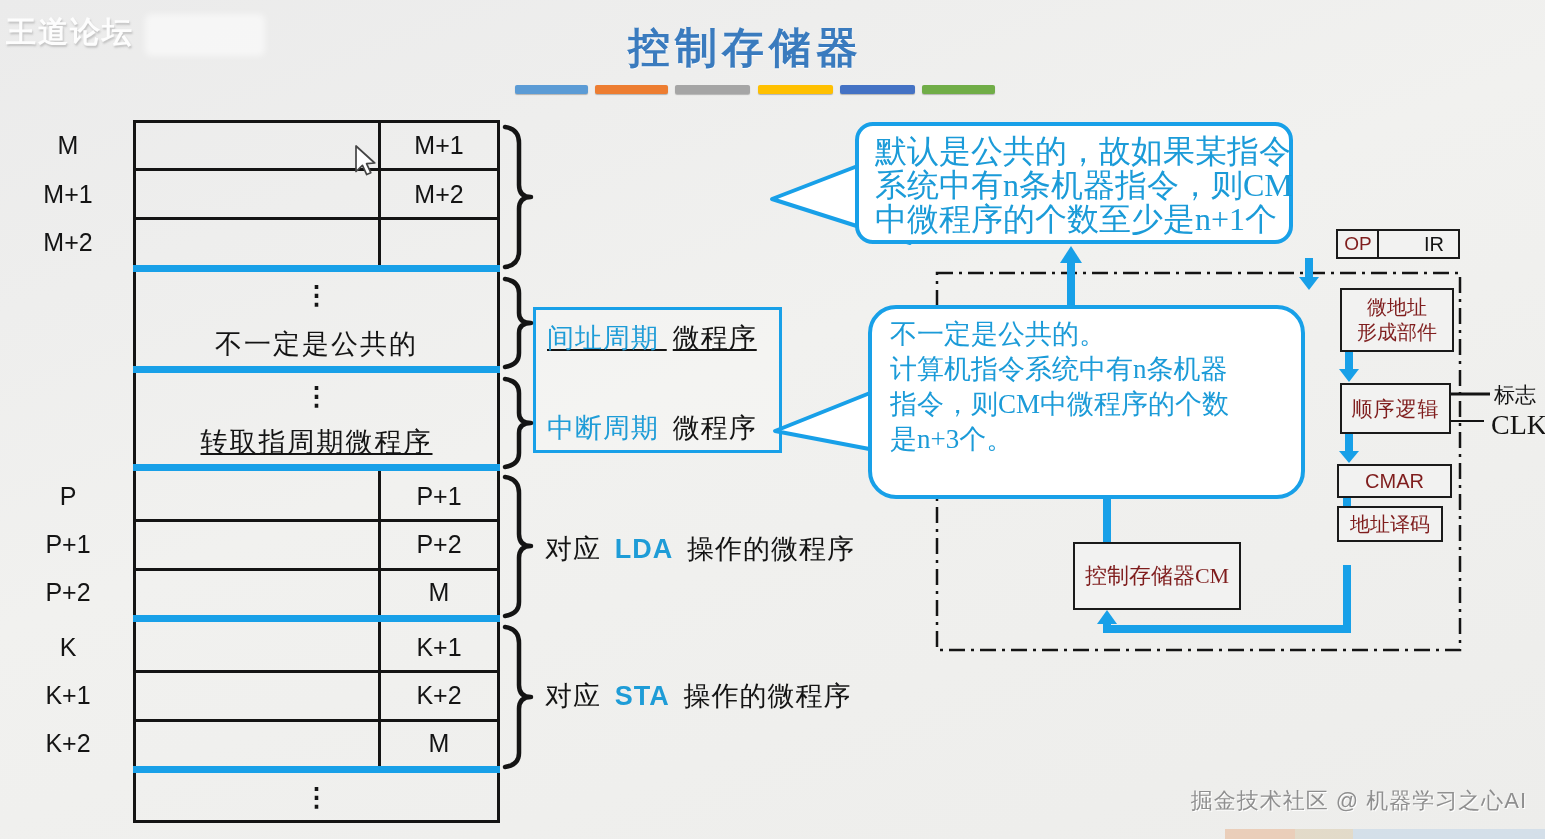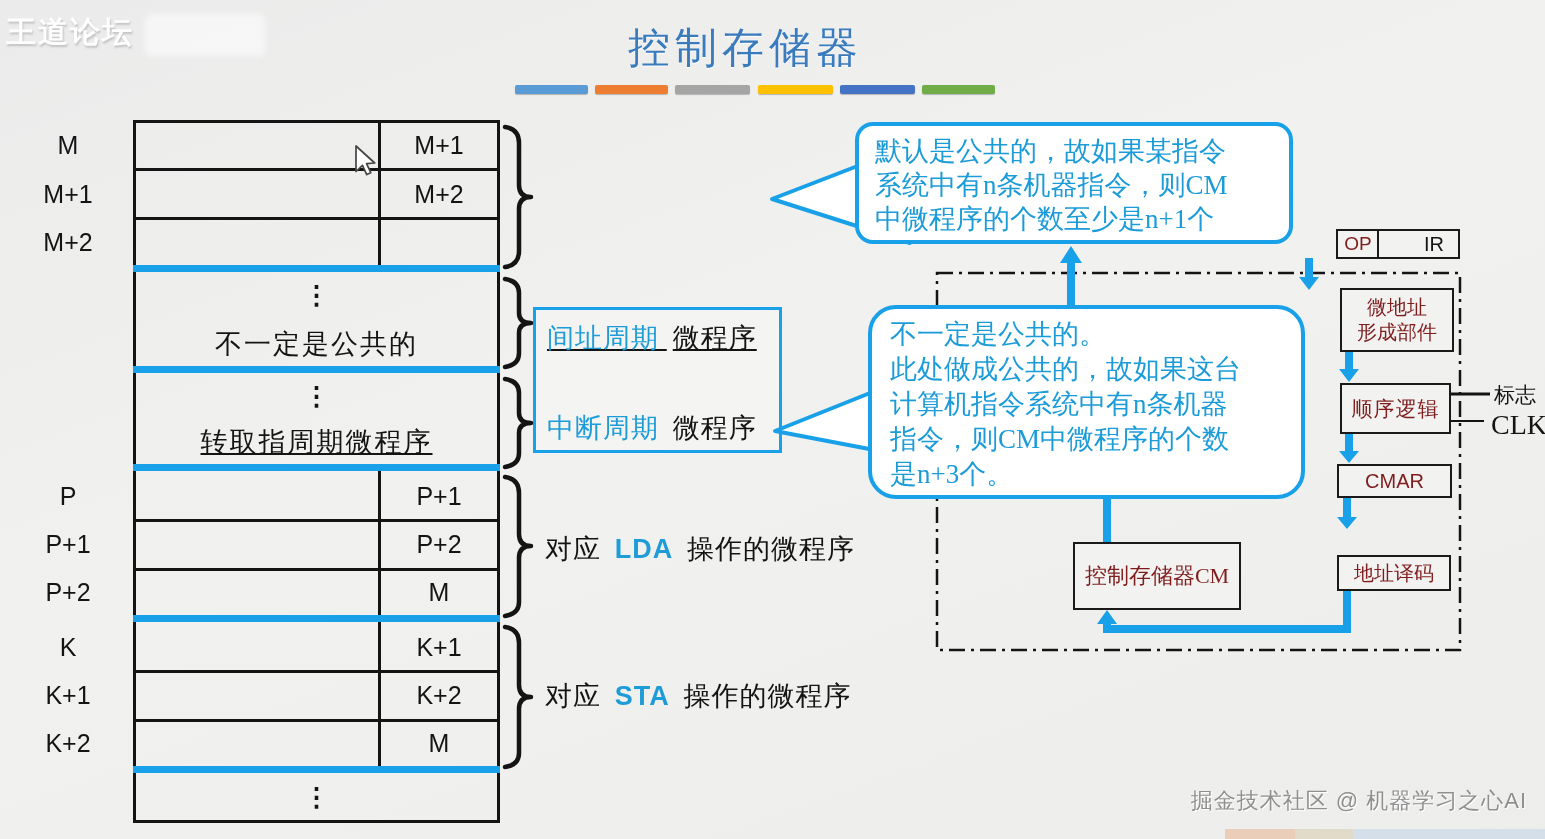--- a/index.html
+++ b/index.html
@@ -5,21 +5,21 @@
   html,body{margin:0;padding:0;background:#555;}
   #canvas{position:relative;width:1545px;height:839px;overflow:hidden;
     background:linear-gradient(160deg,#ebebeb 0%,#f1f1ef 45%,#ededeb 100%);
     font-family:"Liberation Sans",sans-serif;color:#141414;}
   .abs{position:absolute;}
   
   .wd-mark{left:6px;top:12px;font-size:30px;font-weight:bold;color:#fdfdfd;
     text-shadow:1px 2px 2px rgba(160,160,160,.55);letter-spacing:2px;
     font-family:"Liberation Sans",sans-serif;}
   .ghost{background:rgba(255,255,255,.55);filter:blur(3px);border-radius:6px;}
-  .title{left:628px;top:20px;width:300px;font-size:42px;font-weight:normal;letter-spacing:5px;
+  .title{left:628px;top:20px;width:300px;font-size:42px;font-weight:bold;letter-spacing:5px;
     color:#3a7bbe;font-family:"Liberation Serif",serif;text-shadow:0 1px 1px #fff;}
   .bar{top:85px;height:9px;border-radius:2px;box-shadow:0 1px 1px rgba(0,0,0,.25);}
   
   .tbl-outer{left:133px;top:120px;width:361px;height:697px;border:3px solid #141414;}
   .hline{left:136px;width:361px;height:3px;background:#141414;}
   .vline{left:378px;width:3px;background:#141414;}
   .bluebar{left:133px;width:367px;height:7px;background:#18a0e8;}
   .r-label{left:18px;width:100px;text-align:center;font-size:25px;color:#141414;
     transform:translateY(-50%);}
   .r-cell{left:381px;width:116px;text-align:center;font-size:25px;color:#141414;
@@ -29,21 +29,21 @@
     font-family:"Liberation Serif",serif;letter-spacing:2px;}
   
   .anno{font-size:27px;font-family:"Liberation Serif",serif;white-space:nowrap;letter-spacing:1px;}
   .blue-t{color:#1e9cd7;}
   .op-t{color:#1e9cd7;font-family:"Liberation Sans",sans-serif;font-weight:bold;}
   .cycle-box{left:533px;top:307px;width:243px;height:140px;border:3.5px solid #18a0e8;background:rgba(248,248,248,.35);}
   
   .bubble{background:#fff;border:4px solid #18a0e8;color:#1b9bd8;
     font-family:"Liberation Serif",serif;box-shadow:0 0 0 1px rgba(255,255,255,.6) inset;}
   .bub1{left:855px;top:122px;width:438px;height:122px;border-radius:18px;
-    padding:8px 0 0 16px;box-sizing:border-box;font-size:27px;line-height:34px;}
+    padding:8px 0 0 16px;box-sizing:border-box;font-size:32px;line-height:34px;}
   .bub2{left:868px;top:305px;width:437px;height:194px;border-radius:28px;
     padding:8px 0 0 18px;box-sizing:border-box;font-size:27px;line-height:35px;}
   .bubble div{white-space:nowrap;}
   
   .blk{border:2.5px solid #1a1a1a;background:#f2f2f1;box-sizing:border-box;
     display:flex;align-items:center;justify-content:center;text-align:center;
     font-family:"Liberation Serif",serif;color:#7f1d1d;margin-left:48px;}
   .sig-label{font-family:"Liberation Serif",serif;font-size:21px;color:#141414;white-space:nowrap;}
   
   .credit{right:18px;top:786px;font-size:22px;color:#8f8f8f;letter-spacing:1px;
@@ -177,34 +177,33 @@
   <div class="abs" style="left:1424px;top:233px;font-size:20px;">IR</div>
 
   <div class="abs blk" style="left:1292px;top:288px;width:114px;height:64px;font-size:20px;line-height:25px;">
     <div>
       <div>微地址</div>
       <div>形成部件</div>
     </div>
   </div>
   <div class="abs blk" style="left:1292px;top:383px;width:111px;height:51px;font-size:21px;letter-spacing:1px;">顺序逻辑</div>
   <div class="abs blk" style="left:1289px;top:464px;width:115px;height:34px;font-size:20px;font-family:'Liberation Sans',sans-serif;">CMAR</div>
-  <div class="abs blk" style="left:1289px;top:555px;width:114px;height:36px;font-size:20px;text-align:center;">地址译码</div>
+  <div class="abs blk" style="left:1289px;top:506px;width:106px;height:36px;font-size:20px;text-align:center;">地址译码</div>
   <div class="abs blk" style="left:1025px;top:542px;width:168px;height:68px;font-size:22px;">控制存储器CM</div>
 
   <div class="abs sig-label" style="left:1494px;top:381px;">标志</div>
   <div class="abs sig-label" style="left:1491px;top:409px;font-family:Liberation Serif, serif;font-size:28px;">CLK</div>
 
   <div class="abs bubble bub1">
     <div>默认是公共的，故如果某指令</div>
     <div>系统中有n条机器指令，则CM</div>
     <div>中微程序的个数至少是n+1个</div>
   </div>
   <div class="abs bubble bub2">
     <div>不一定是公共的。</div>
-    <div>此处做成公共的，故如果这台</div>
     <div>计算机指令系统中有n条机器</div>
     <div>指令，则CM中微程序的个数</div>
     <div>是n+3个。</div>
   </div>
 
   <svg class="overlay" width="1545" height="839" viewBox="0 0 1545 839">
     <g transform="translate(356,146) scale(1.7)">
       <path d="M0,0 L0,15 L3.8,11.4 L6.3,16.8 L8.7,15.7 L6.2,10.4 L11,10 Z" fill="#ffffff" stroke="#444" stroke-width="1" stroke-linejoin="round"></path>
     </g>
   </svg>

